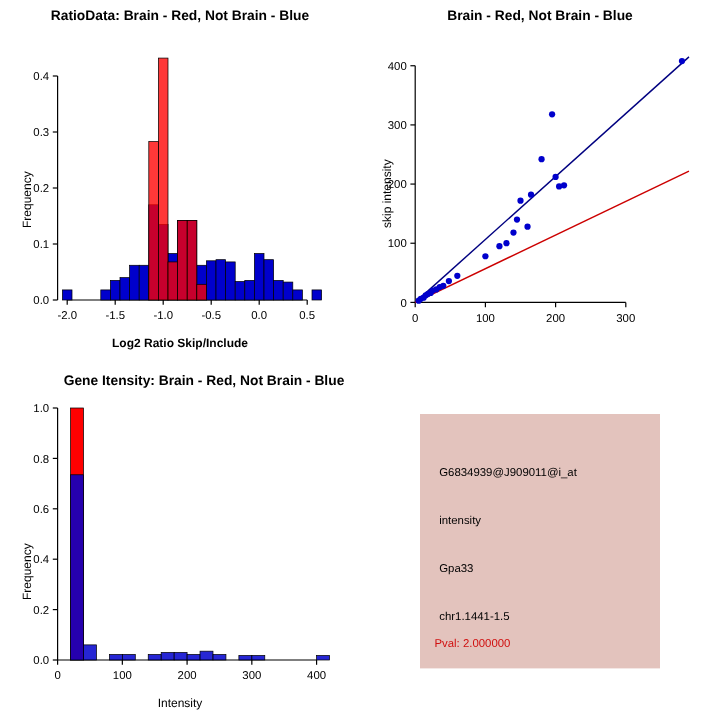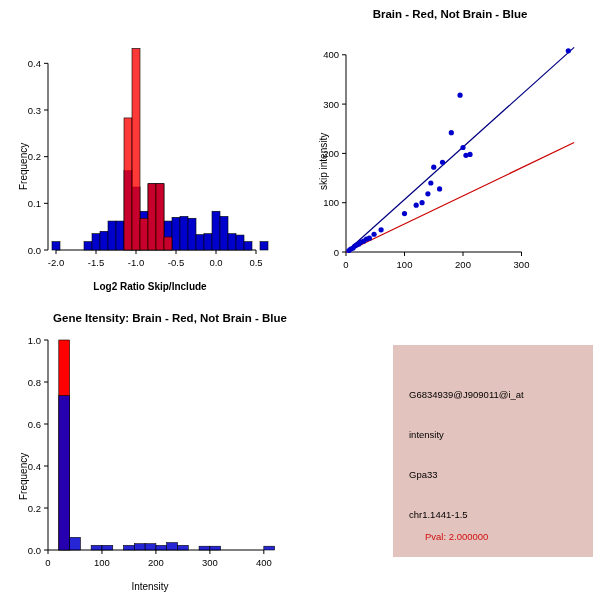--- a/index.html
+++ b/index.html
@@ -39,35 +39,35 @@
   .tick-text {
     font-size: 9.5px;
     fill: #000;
     font-family: "Liberation Sans", sans-serif;
   }
   svg { display: block; }
   
   #info-box {
     background: #e3c3bd;
     position: absolute;
-    margin-left: 43px;
   }
   .info-line {
     font-size: 9.5px;
     color: #000;
     font-family: "Liberation Sans", sans-serif;
   }
   .info-line.pval {
     color: #d01010;
   }
 </style>
 </head>
 <body>
 
 <div class="panel" id="panel-hist-ratio" style="left:0px; top:0px; width:300px; height:300px;">
+  <div class="panel-title" style="position:absolute; left:0; top:8px; width:300px;">RatioData: Brain - Red, Not Brain - Blue</div>
   <svg id="svg-hist-ratio" width="300" height="300">
       <line x1="56.00000000000001" y1="250" x2="255.99999999999997" y2="250" stroke="#000" stroke-width="1"></line>
       <line x1="48" y1="63.333333333333314" x2="48" y2="250" stroke="#000" stroke-width="1"></line>
       <line x1="56.00000000000001" y1="250" x2="56.00000000000001" y2="254" stroke="#000" stroke-width="1"></line>
       <text x="56.00000000000001" y="266" text-anchor="middle" class="tick-text">-2.0</text>
       <line x1="96" y1="250" x2="96" y2="254" stroke="#000" stroke-width="1"></line>
       <text x="96" y="266" text-anchor="middle" class="tick-text">-1.5</text>
       <line x1="136" y1="250" x2="136" y2="254" stroke="#000" stroke-width="1"></line>
       <text x="136" y="266" text-anchor="middle" class="tick-text">-1.0</text>
       <line x1="176" y1="250" x2="176" y2="254" stroke="#000" stroke-width="1"></line>
@@ -219,14 +219,14 @@
     </svg>
   <div class="axis-label" style="position:absolute; left:0; top:281px; width:300px;">Intensity</div>
   <div class="axis-label vertical" style="left:18px; top:200px;">Frequency</div>
 </div>
 
 <div id="info-box" style="left:350px; top:345px; width:200px; height:212px;">
   <div class="info-line" style="position:absolute; left:16px; top:44px;">G6834939@J909011@i_at</div>
   <div class="info-line" style="position:absolute; left:16px; top:84px;">intensity</div>
   <div class="info-line" style="position:absolute; left:16px; top:124px;">Gpa33</div>
   <div class="info-line" style="position:absolute; left:16px; top:164px;">chr1.1441-1.5</div>
-  <div class="info-line pval" style="position:absolute; left:32px; top:186px;">Pval: 2.000000</div>
+  <div class="info-line pval" style="position:absolute; left:12px; top:186px;">Pval: 2.000000</div>
 </div>
 
 </body></html>

